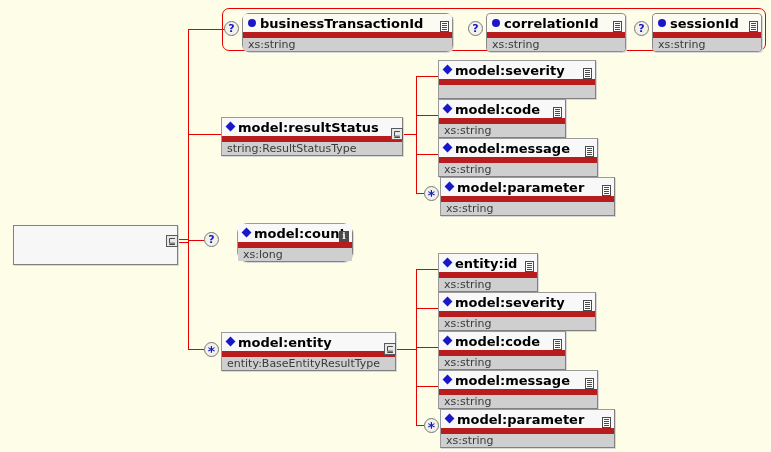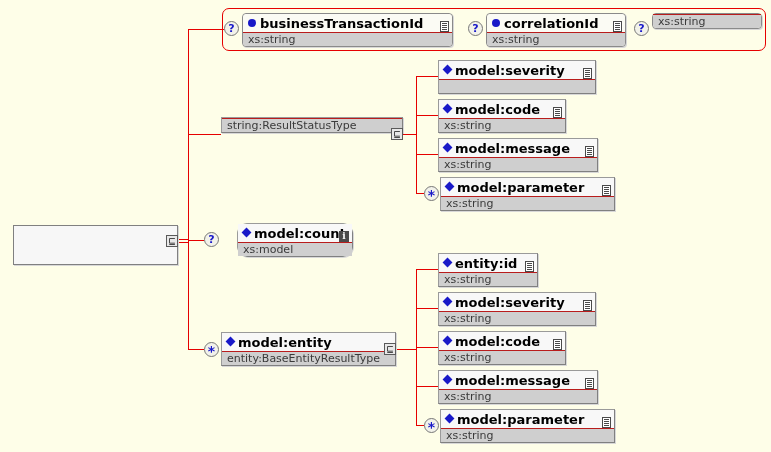--- a/index.html
+++ b/index.html
@@ -68,21 +68,21 @@
     border-top-right-radius: 4px;
   }
   .node .typebar {
     height: 13px;
     line-height: 13px;
     padding: 0 4px 0 5px;
     white-space: nowrap;
     font-size: 11px;
     color: #3a3a3a;
     background: #cfcfcf;
-    border-top: 1px solid #b91c1c;
+    border-top: 6px solid #b91c1c;
     overflow: hidden;
   }
   .node.rounded .typebar {
     background: #cfcfcf;
     border-bottom-left-radius: 4px;
     border-bottom-right-radius: 4px;
   }
 
   
   .diamond {
@@ -236,21 +236,21 @@
   <div class="line v" style="left:416px; top:269px; height:157px;"></div>
   <div class="line h" style="left:416px; top:269px; width:22px;"></div>
   <div class="line h" style="left:416px; top:308px; width:22px;"></div>
   <div class="line h" style="left:416px; top:347px; width:22px;"></div>
   <div class="line h" style="left:416px; top:386px; width:22px;"></div>
   <div class="line h" style="left:416px; top:425px; width:8px;"></div>
 
   <div class="attr-group" style="left:222px; top:8px; width:544px; height:43px;"></div>
 
   <div class="occ" style="left:224px; top:21px;">?</div>
-  <div class="node rounded" style="left:242px; top:13px; width:211px;">
+  <div class="node rounded" style="left:242px; top:13px; width:211px;border-radius:7px;">
     <div class="title">
       <span class="dot"></span><span class="label-txt">businessTransactionId</span>
       <span class="doc-badge">
           <i></i>
           <i></i>
           <i></i>
           <i></i>
         </span>
     </div>
     <div class="typebar">xs:string</div>
@@ -265,29 +265,41 @@
           <i></i>
           <i></i>
           <i></i>
         </span>
     </div>
     <div class="typebar">xs:string</div>
   </div>
 
   <div class="occ" style="left:634px; top:21px;">?</div>
   <div class="node rounded" style="left:652px; top:13px; width:110px;">
+    <div class="title">
+      <span class="dot"></span><span class="label-txt">sessionId</span>
+      <span class="doc-badge">
+          <i></i>
+          <i></i>
+          <i></i>
+          <i></i>
+        </span>
+    </div>
     <div class="typebar">xs:string</div>
   </div>
 
   <div class="rootbox" style="left:13px; top:225px; width:165px; height:40px;">
     <div class="top"></div>
   </div>
   <div class="seq-badge" style="left:166px; top:235px;">⊑</div>
 
   <div class="node" style="left:221px; top:117px; width:182px;">
+    <div class="title">
+      <span class="diamond"></span><span class="label-txt">model:resultStatus</span>
+    </div>
     <div class="typebar">string:ResultStatusType</div>
   </div>
   <div class="seq-badge" style="left:391px; top:128px;">⊑</div>
 
   <div class="node" style="left:438px; top:60px; width:158px;">
     <div class="title">
       <span class="diamond"></span><span class="label-txt">model:severity</span>
       <span class="doc-badge">
           <i></i>
           <i></i>
@@ -337,21 +349,21 @@
     </div>
     <div class="typebar">xs:string</div>
   </div>
 
   <div class="occ" style="left:204px; top:232px;">?</div>
   <div class="node" style="left:237px; top:223px; width:116px;border-radius:11px;">
     <div class="title">
       <span class="diamond"></span><span class="label-txt">model:count</span>
       <span class="info-badge">i</span>
     </div>
-    <div class="typebar">xs:model</div>
+    <div class="typebar">xs:long</div>
   </div>
 
   <div class="occ star" style="left:204px; top:342px;">*</div>
   <div class="node" style="left:221px; top:332px; width:175px;">
     <div class="title">
       <span class="diamond"></span><span class="label-txt">model:entity</span>
     </div>
     <div class="typebar">entity:BaseEntityResultType</div>
   </div>
   <div class="seq-badge" style="left:384px; top:343px;">⊑</div>

